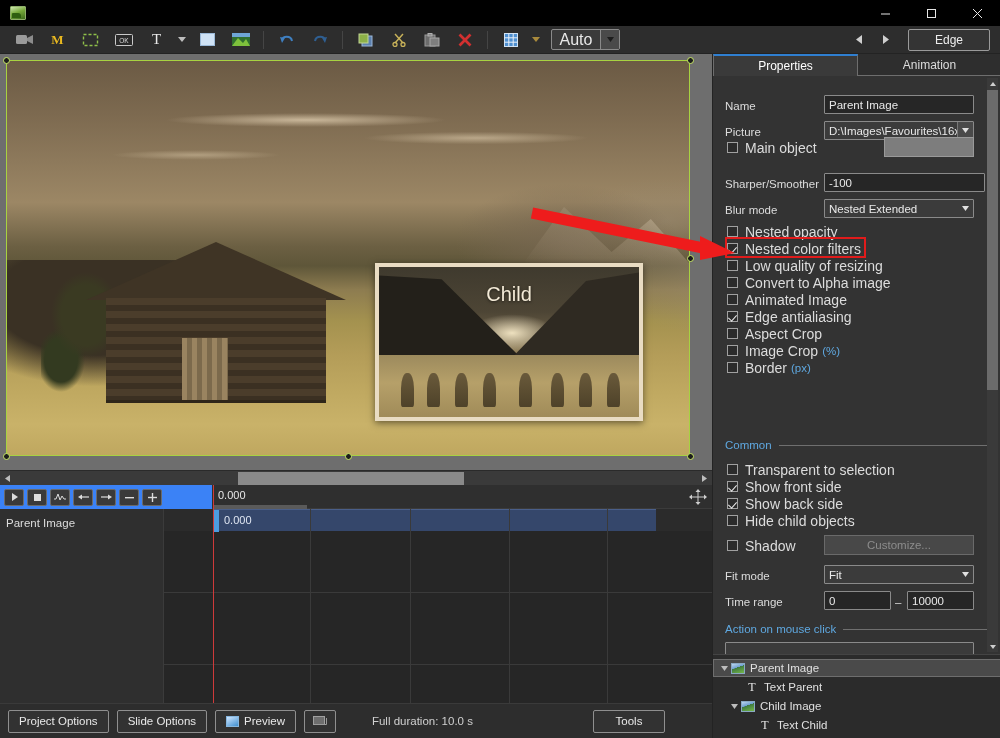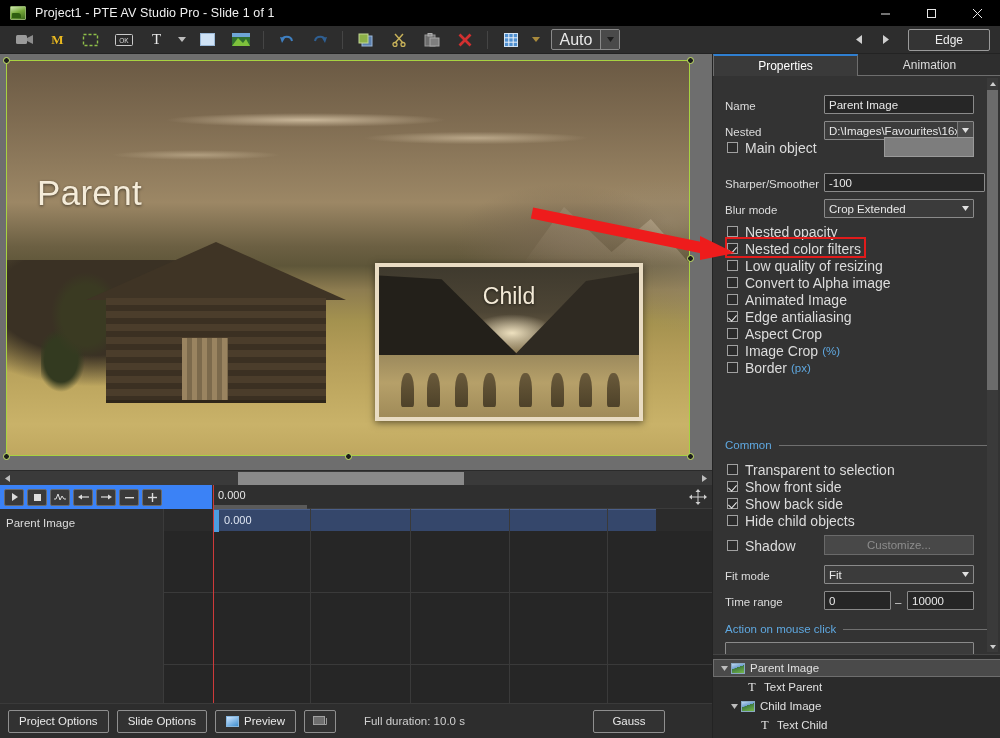--- a/index.html
+++ b/index.html
@@ -170,21 +170,21 @@
     position:absolute; left:0; right:0; bottom:0; height:62px;
     background: linear-gradient(to bottom,#9c8a5d 0%, #b6a069 45%, #a08b58 100%);
   }
   .child-photo .stack {
     position:absolute; bottom:10px; width:13px; height:34px;
     background: linear-gradient(to bottom, #6a5a3b, #4e4229);
     border-radius:45% 45% 12% 12%;
   }
   .child-label {
     position:absolute; left:0; right:0; top:16px; text-align:center;
-    font-size:23px; color:#f3ead7; text-shadow:0 1px 3px rgba(0,0,0,.6);
+    font-size:20px; color:#f3ead7; text-shadow:0 1px 3px rgba(0,0,0,.6);
   }
   
   .sel-outline {
     position:absolute; left:6px; top:6px; width:684px; height:396px;
     border:1px solid #a8d241; pointer-events:none;
   }
   .handle {
     position:absolute; width:7px; height:7px; background:#1c1c1c;
     border:1px solid #c9e86a; border-radius:50%;
   }
@@ -271,21 +271,21 @@
   }
   .bbtn {
     height:23px; border:1px solid #8f8f8f; border-radius:2px;
     background:#323232; color:#e8e8e8; font-size:11.5px;
     display:flex; align-items:center; justify-content:center;
     padding:6px 10px; margin-left:8px;
   }
   .bbtn.icononly{ padding:0; width:32px; }
   .bbtn .pi { width:13px; height:11px; margin-right:5px;
     background:linear-gradient(150deg,#cfe6ff,#3f8fd0); border:1px solid #86b6de; }
-  .dur { margin-left:28px; font-size:11.5px; color:#d0d0d0; }
+  .dur { margin-left:36px; font-size:11.5px; color:#d0d0d0; }
   .tools-btn { margin-left:auto; margin-right:47px; width:72px; padding:0; }
 
   
   .rpanel {
     position:absolute; left:712px; top:54px; width:288px; height:684px;
     background:#333; border-left:1px solid #232323;
   }
   .tabs { position:absolute; left:0; top:0; width:288px; height:22px; display:flex; }
   .tab {
     flex:1; display:flex; align-items:center; justify-content:center;
@@ -372,21 +372,20 @@
   }
   .red-arrow { position:absolute; left:530px; top:205px; width:205px; height:55px; pointer-events:none; }
 </style>
 </head>
 <body>
 
 <div id="app">
 
   <div class="titlebar">
     <div class="tb-icon"></div>
-    <div class="tb-title">Project1 - PTE AV Studio Pro - Slide 1 of 1</div>
     <div class="tb-controls">
       <div class="tb-btn">
         <svg width="11" height="11" viewBox="0 0 11 11">
             <line x1="1" y1="6" x2="10" y2="6" stroke="#e6e6e6" stroke-width="1"></line>
           </svg>
       </div>
       <div class="tb-btn">
         <svg width="11" height="11" viewBox="0 0 11 11">
             <rect x="1.5" y="1.5" width="8" height="8" fill="none" stroke="#e6e6e6" stroke-width="1"></rect>
           </svg>
@@ -527,21 +526,20 @@
     <div class="slide">
       <div class="parent-photo">
         <div class="mountain-far"></div>
         <div class="trees"></div>
         <div class="cabin">
           <div class="roof"></div>
             <div class="body"></div>
             <div class="door"></div>
         </div>
       </div>
-      <div class="parent-label">Parent</div>
 
       <div class="child-frame">
         <div class="child-photo">
           <div class="mt-left"></div>
           <div class="mt-right"></div>
           <div class="field"></div>
           <div class="stack" style="left:22px"></div>
           <div class="stack" style="left:48px"></div>
           <div class="stack" style="left:76px"></div>
           <div class="stack" style="left:104px"></div>
@@ -677,38 +675,38 @@
       <span class="pi"></span>
       <span>Preview</span>
     </div>
     <div class="bbtn icononly">
       <svg width="14" height="11" viewBox="0 0 14 11">
           <rect x="0.5" y="0.5" width="11" height="8" fill="#6e6e6e" stroke="#a0a0a0"></rect>
           <path d="M2 8.5 L13.5 8.5 L13.5 2" fill="none" stroke="#9a9a9a"></path>
         </svg>
     </div>
     <div class="dur">Full duration: 10.0 s</div>
-    <div class="bbtn tools-btn">Gauss</div>
+    <div class="bbtn tools-btn">Tools</div>
   </div>
 
   <div class="rpanel">
     <div class="tabs">
       <div class="tab active">Properties</div>
       <div class="tab">Animation</div>
     </div>
 
     <div class="props">
 
       <div class="prow" style="top:20px">
         <span class="plabel">Name</span>
       </div>
       <div class="pinput" style="left:111px; top:19px; width:150px">Parent Image</div>
 
       <div class="prow" style="top:46px">
-        <span class="plabel">Nested</span>
+        <span class="plabel">Picture</span>
       </div>
       <div class="pcombo" style="left:111px; top:45px; width:150px">
         <span class="txt">D:\Images\Favourites\16x9\_D:</span>
         <span class="dd">
           <svg width="7" height="5" viewBox="0 0 7 5">
               <path d="M0 0 L7 0 L3.5 5 Z" fill="#e0e0e0"></path>
             </svg>
         </span>
       </div>
 
@@ -720,21 +718,21 @@
 
       <div class="prow" style="top:98px">
         <span class="plabel">Sharper/Smoother</span>
       </div>
       <div class="pinput" style="left:111px; top:97px; width:161px">-100</div>
 
       <div class="prow" style="top:124px">
         <span class="plabel">Blur mode</span>
       </div>
       <div class="pcombo" style="left:111px; top:123px; width:150px">
-        <span class="txt">Crop Extended</span>
+        <span class="txt">Nested Extended</span>
         <span class="dd" style="background:#3b3b3b;border-left:none">
           <svg width="7" height="5" viewBox="0 0 7 5">
               <path d="M0 0 L7 0 L3.5 5 Z" fill="#e0e0e0"></path>
             </svg>
         </span>
       </div>
 
       <div class="cb-row" style="top:147px">
         <span class="cbx"></span>
         <span class="t">Nested opacity</span>

